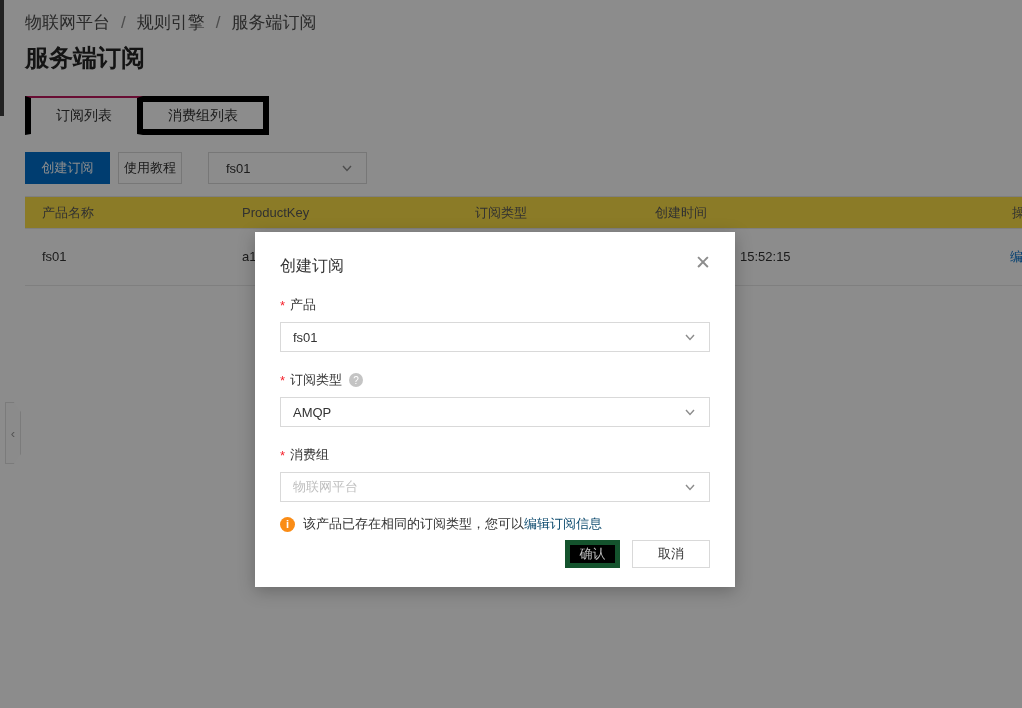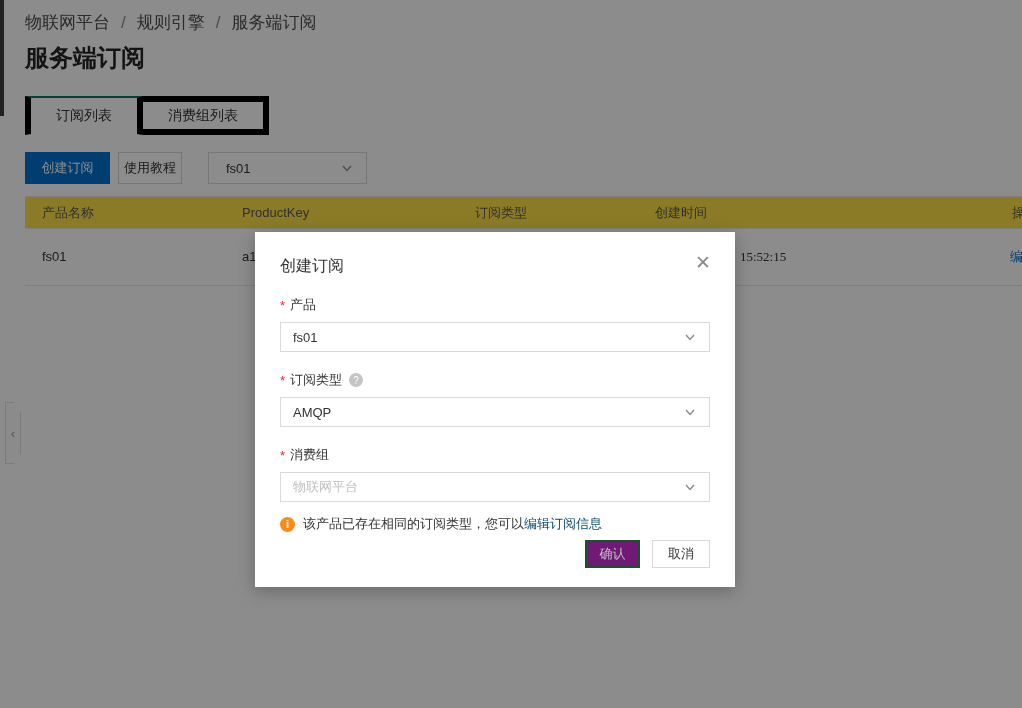--- a/index.html
+++ b/index.html
@@ -16,40 +16,40 @@
   .side-strip { position:absolute; left:0; top:0; width:4px; height:116px; background:#3d3d3d; }
 
   .breadcrumb { position:absolute; left:25px; top:11px; font-size:17px; color:#4d4d4d; display:flex; align-items:center; }
   .breadcrumb .crumb { cursor:pointer; }
   .breadcrumb .sep { margin:0 11px; color:#8c8c8c; }
 
   .page-title { position:absolute; left:25px; top:42px; font-size:24px; font-weight:bold; color:#262626; }
 
   .tabs { position:absolute; left:25px; top:96px; display:flex; font-size:14px; }
   .tab { height:39px; padding:0 25px; display:flex; align-items:center; background:#fff; border:6px solid #000000; cursor:pointer; }
-  .tab.active { border-top:2px solid #0f766e; border-bottom:1px solid #fff; color:#333; }
+  .tab.active { border-top:2px solid #be185d; border-bottom:1px solid #fff; color:#333; }
   .tab.inactive { border-left:none; color:#333; }
 
   .btn { font-size:13px; display:flex; align-items:center; justify-content:center; cursor:pointer; }
   .btn-create { position:absolute; left:25px; top:152px; width:85px; height:32px; background:#0070cc; color:#fff; border:1px solid #0070cc; }
   .btn-tutorial { position:absolute; left:118px; top:152px; width:64px; height:32px; background:#fff; color:#333; border:1px solid #d9d9d9; }
 
   .select { position:relative; background:#fff; border:1px solid #d9d9d9; display:flex; align-items:center; font-size:13px; cursor:pointer; }
   .select .chev { position:absolute; right:12px; top:50%; transform:translateY(-50%); line-height:0; }
   .toolbar-select { position:absolute; left:208px; top:152px; width:159px; height:32px; padding-left:17px; color:#333; }
 
   .table-header { position:absolute; left:25px; top:196px; width:997px; height:33px; background:#fde047;
     border-top:1px solid #e8e8e8; border-bottom:1px solid #e8e8e8; font-size:13px; color:#595959; }
   .table-header span { position:absolute; top:0; line-height:31px; white-space:nowrap; }
   .th-1 { left:17px; } .th-2 { left:217px; } .th-3 { left:450px; } .th-4 { left:630px; } .th-5 { left:987px; }
 
   .table-row { position:absolute; left:25px; top:229px; width:997px; height:57px; background:#fff;
     border-bottom:1px solid #e8e8e8; font-size:13px; color:#333; }
   .table-row span { position:absolute; top:0; line-height:56px; white-space:nowrap; }
-  .td-1 { left:17px; } .td-2 { left:217px; } .td-3 { left:715px;font-family:Liberation Serif, serif; } .td-4 { left:985px; }
+  .td-1 { left:17px; } .td-2 { left:217px; } .td-3 { left:715px; } .td-4 { left:985px; }
   .td-4 { color:#0070cc; cursor:pointer; }
 
   .collapse-handle { position:absolute; left:5px; top:402px; width:16px; height:62px; background:#fefefe;
     border:1px solid #e0e0e0; clip-path: polygon(0 0, 55% 0, 100% 16%, 100% 84%, 55% 100%, 0 100%);
     display:flex; align-items:center; justify-content:center; color:#999; font-size:13px; cursor:pointer; }
 
   
   .overlay { position:absolute; inset:0; background:rgba(0,0,0,0.45); }
 
   .modal { position:absolute; left:255px; top:232px; width:480px; height:355px; background:#fff;
@@ -65,22 +65,22 @@
 
   .modal-select { width:430px; height:30px; padding-left:12px; color:#333; }
   .modal-select.placeholder { color:#bfbfbf; }
 
   .info-row { margin-top:13px; display:flex; align-items:center; font-size:13px; color:#333; }
   .info-icon { width:15px; height:15px; margin-right:8px; border-radius:50%; background:#fa8c16; color:#fff;
     font-size:11px; font-weight:bold; display:flex; align-items:center; justify-content:center; flex:0 0 auto; }
   .info-link { color:#0c4a6e; cursor:pointer; white-space:nowrap; }
 
   .modal-footer { position:absolute; right:25px; bottom:19px; display:flex; gap:12px; }
-  .btn-confirm { width:55px; height:28px; background:#701a75; border:2px solid #14532d; color:#c0c0c0; cursor:not-allowed; }
-  .btn-cancel { width:58px; height:28px; background:#fff; border:1px solid #d9d9d9; color:#333; }
+  .btn-confirm { width:55px; height:28px; background:#000000; border:5px solid #14532d; color:#c0c0c0; cursor:not-allowed; }
+  .btn-cancel { width:78px; height:28px; background:#fff; border:1px solid #d9d9d9; color:#333; }
 </style>
 </head>
 <body>
 
 <div class="page">
 
   <div class="side-strip"></div>
 
   <div class="breadcrumb">
     <span class="crumb">物联网平台</span>

